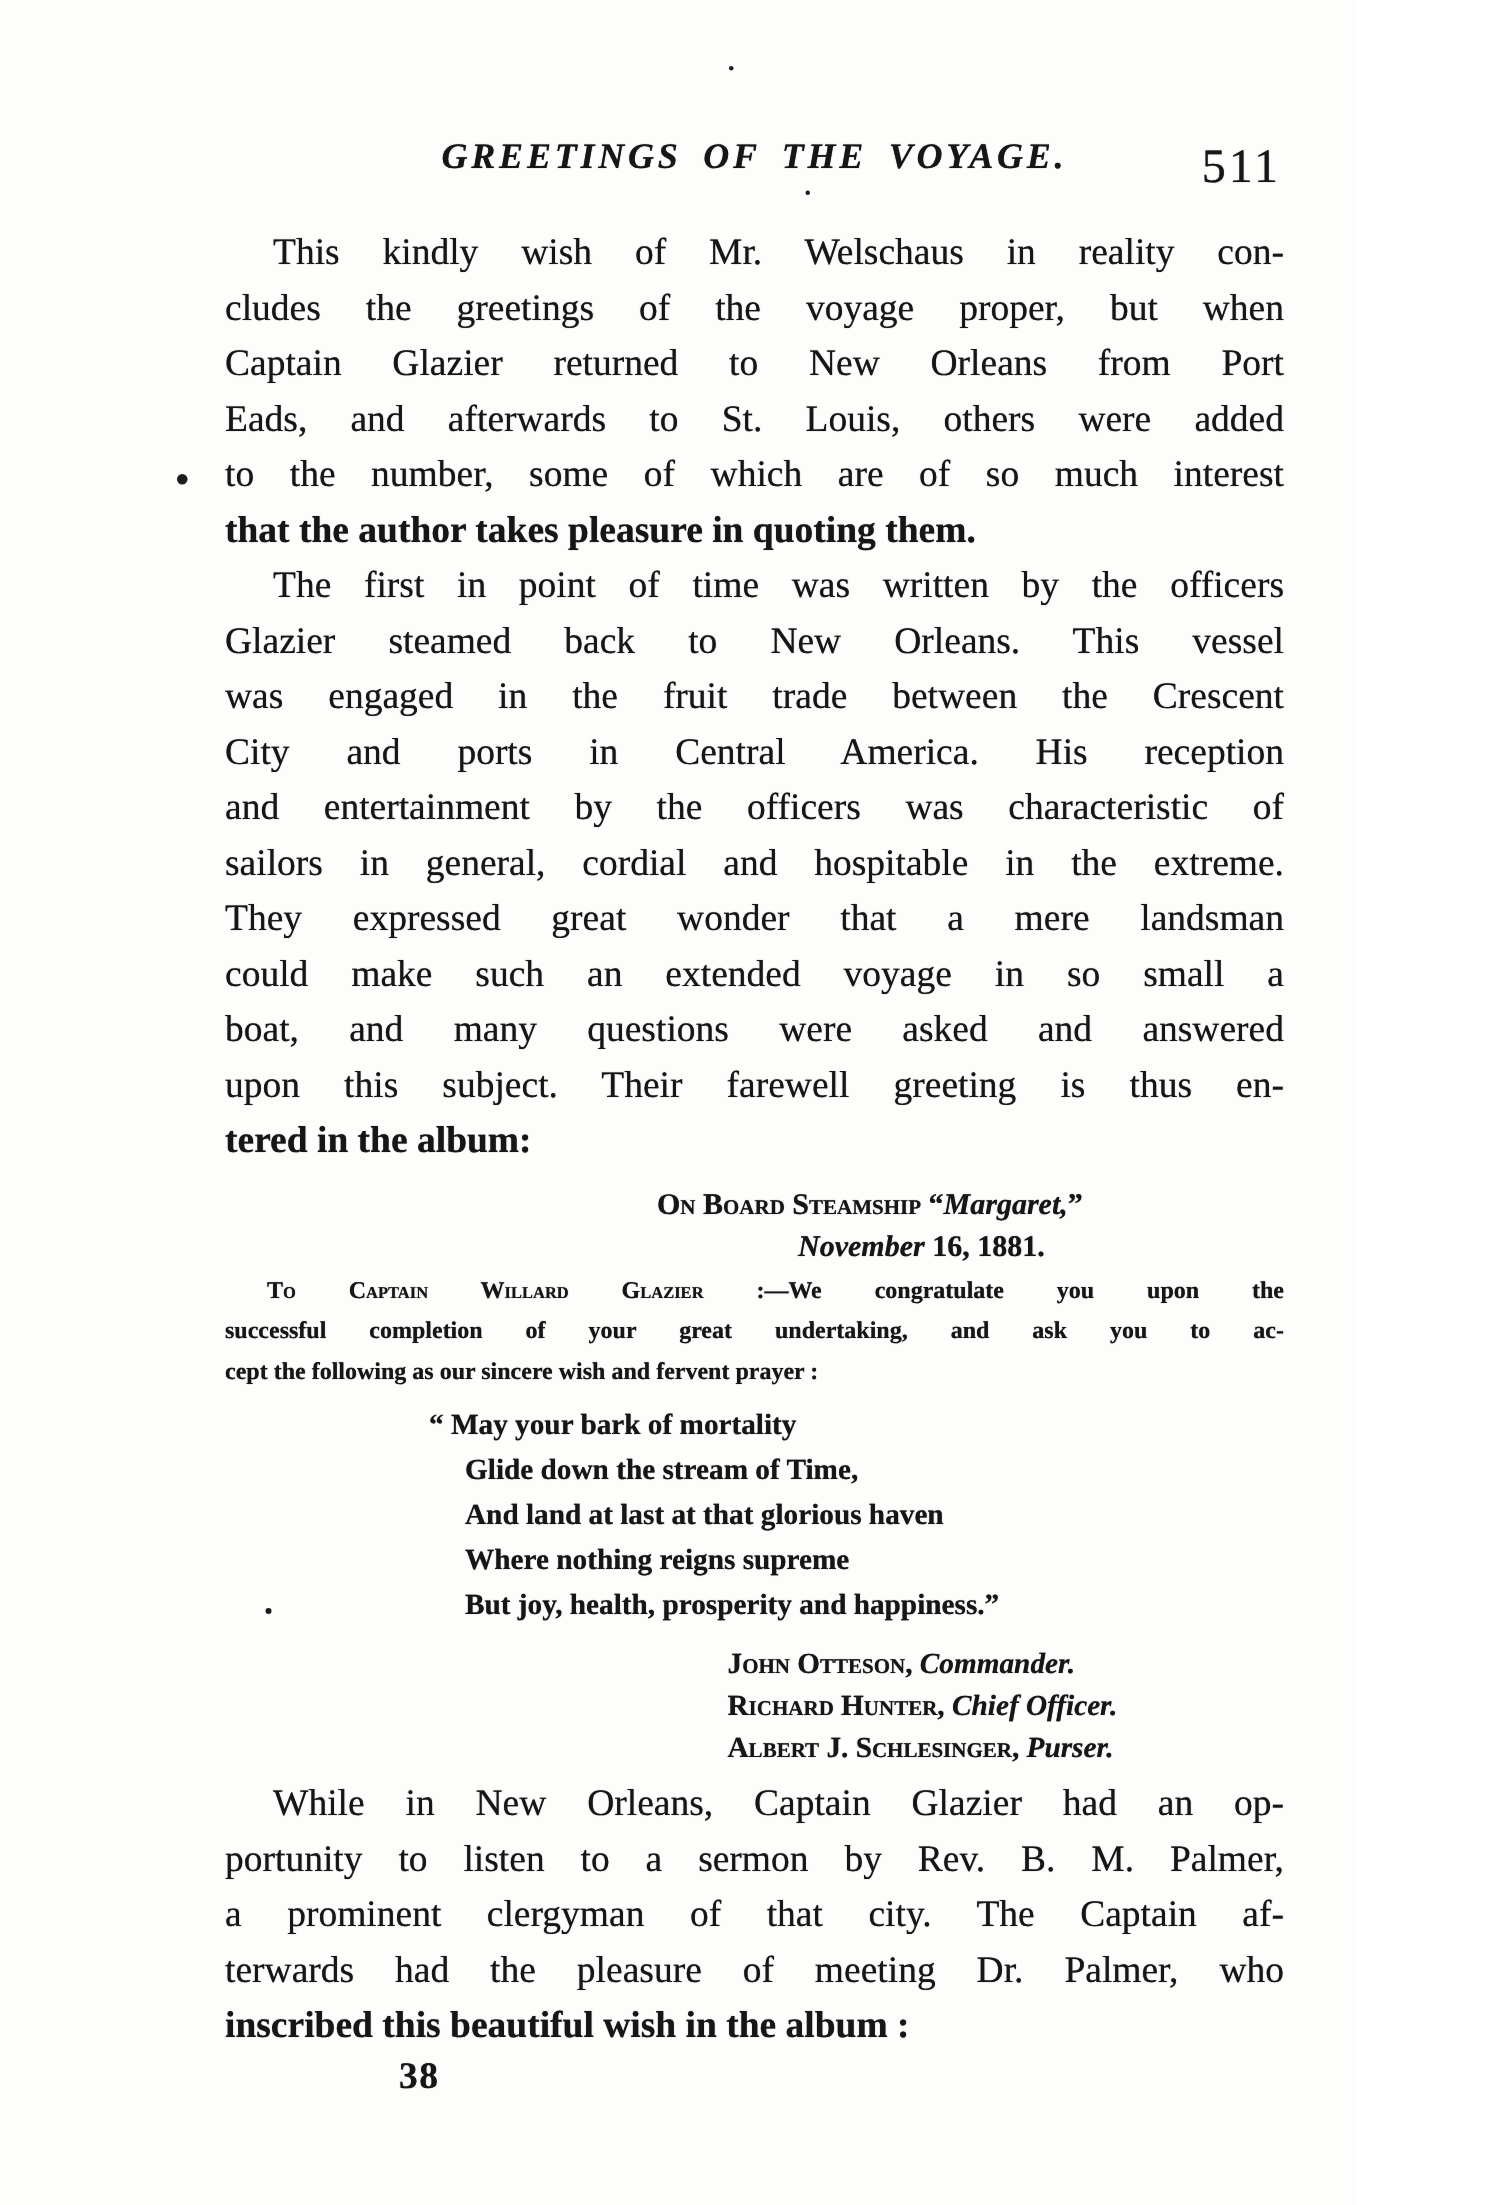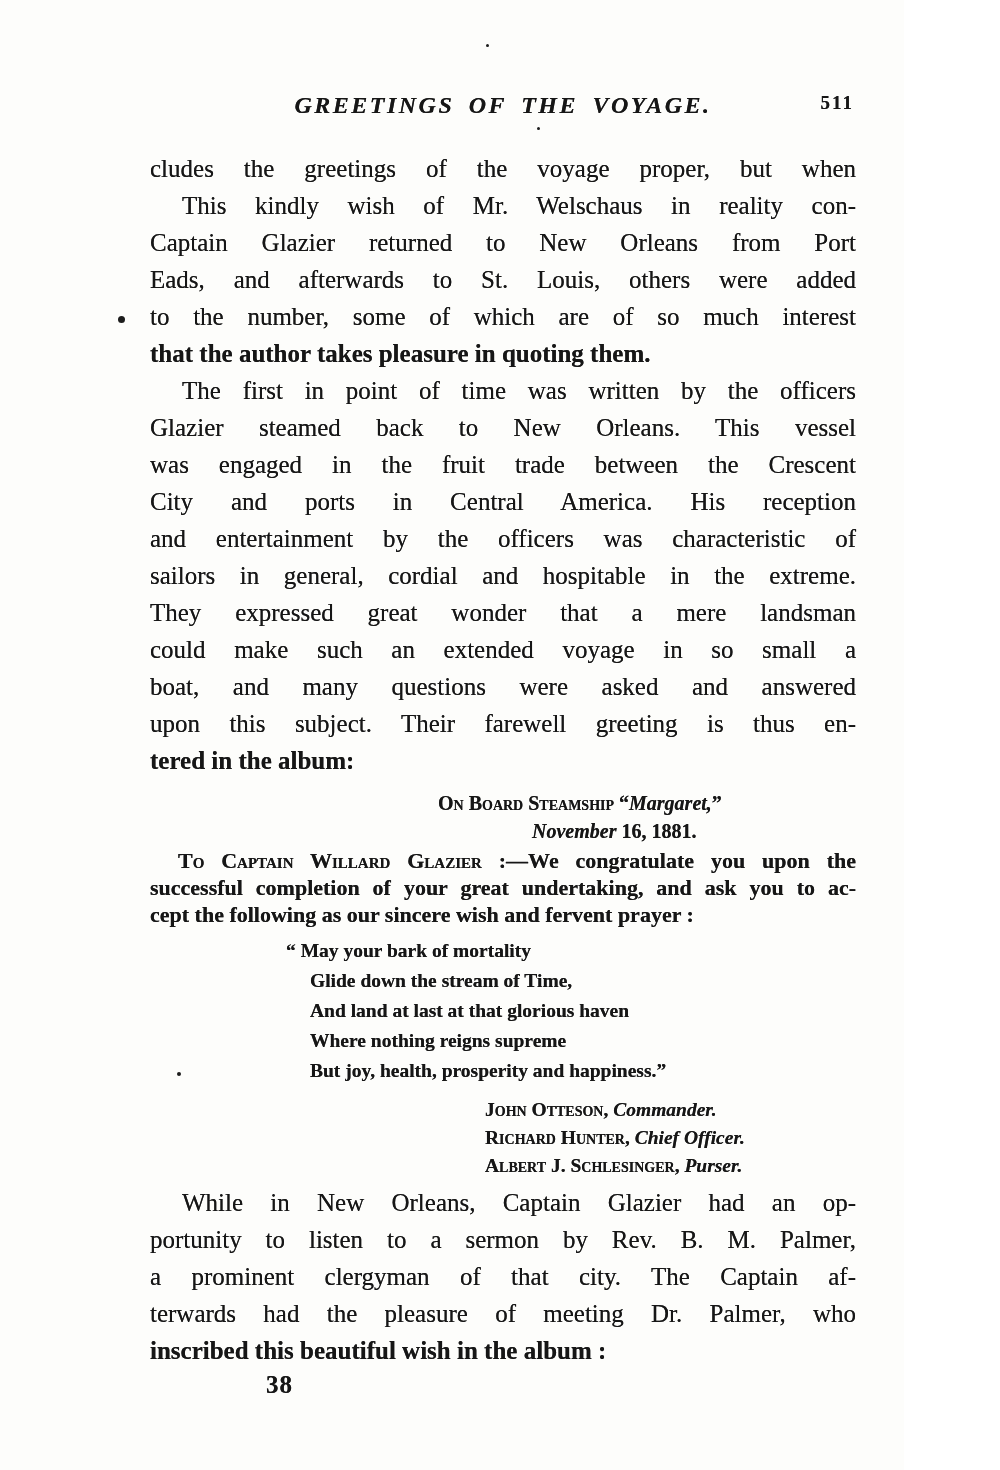--- a/index.html
+++ b/index.html
@@ -35,22 +35,22 @@
     font-style: italic;
     font-size: 24px;
     letter-spacing: 2.5px;
     word-spacing: 6px;
     font-weight: bold;
   }
   .page-num {
     position: absolute;
     right: 2px;
     top: 0;
-    font-size: 19px;
-    font-weight: bold;
+    font-size: 32px;
+    font-weight: normal;
     letter-spacing: 2px;
   }
 
   
   .line { white-space: nowrap; }
   .jpara .line {
     white-space: normal;
     text-align: justify;
     text-align-last: justify;
   }
@@ -71,21 +71,21 @@
     font-size: 20px;
     line-height: 28px;
     font-weight: bold;
   }
   .letter-head .line:nth-child(1) { margin-left: 288px; }
   .letter-head .line:nth-child(2) { margin-left: 382px; }
 
   
   .letter-para { margin-top: 2px; }
   .letter-para .line {
-    font-size: 22px;
+    font-size: 16px;
     line-height: 27px;
     font-weight: bold;
   }
   .letter-para .line.ind { text-indent: 28px; }
 
   
   .poem { margin-top: 8px; margin-left: 160px; }
   .poem .line {
     font-size: 19.5px;
     line-height: 30px;
@@ -134,22 +134,22 @@
   <div class="speck speck-4"></div>
 
   <div class="column">
 
     <div class="page-header">
       <div class="header-title">GREETINGS OF THE VOYAGE.</div>
       <div class="page-num">511</div>
     </div>
 
     <div class="block body-para jpara">
+        <div class="line ind"><span>This kindly wish of Mr. Welschaus in reality con-</span></div>
         <div class="line"><span>cludes the greetings of the voyage proper, but when</span></div>
-        <div class="line ind"><span>This kindly wish of Mr. Welschaus in reality con-</span></div>
         <div class="line"><span>Captain Glazier returned to New Orleans from Port</span></div>
         <div class="line"><span>Eads, and afterwards to St. Louis, others were added</span></div>
         <div class="line"><span>to the number, some of which are of so much interest</span></div>
         <div class="line nj"><span>that the author takes pleasure in quoting them.</span></div>
       </div>
 
     <div class="block body-para jpara">
         <div class="line ind"><span>The first in point of time was written by the officers</span></div>
         <div class="line"><span>Glazier steamed back to New Orleans.  This vessel</span></div>
         <div class="line"><span>was engaged in the fruit trade between the Crescent</span></div>

